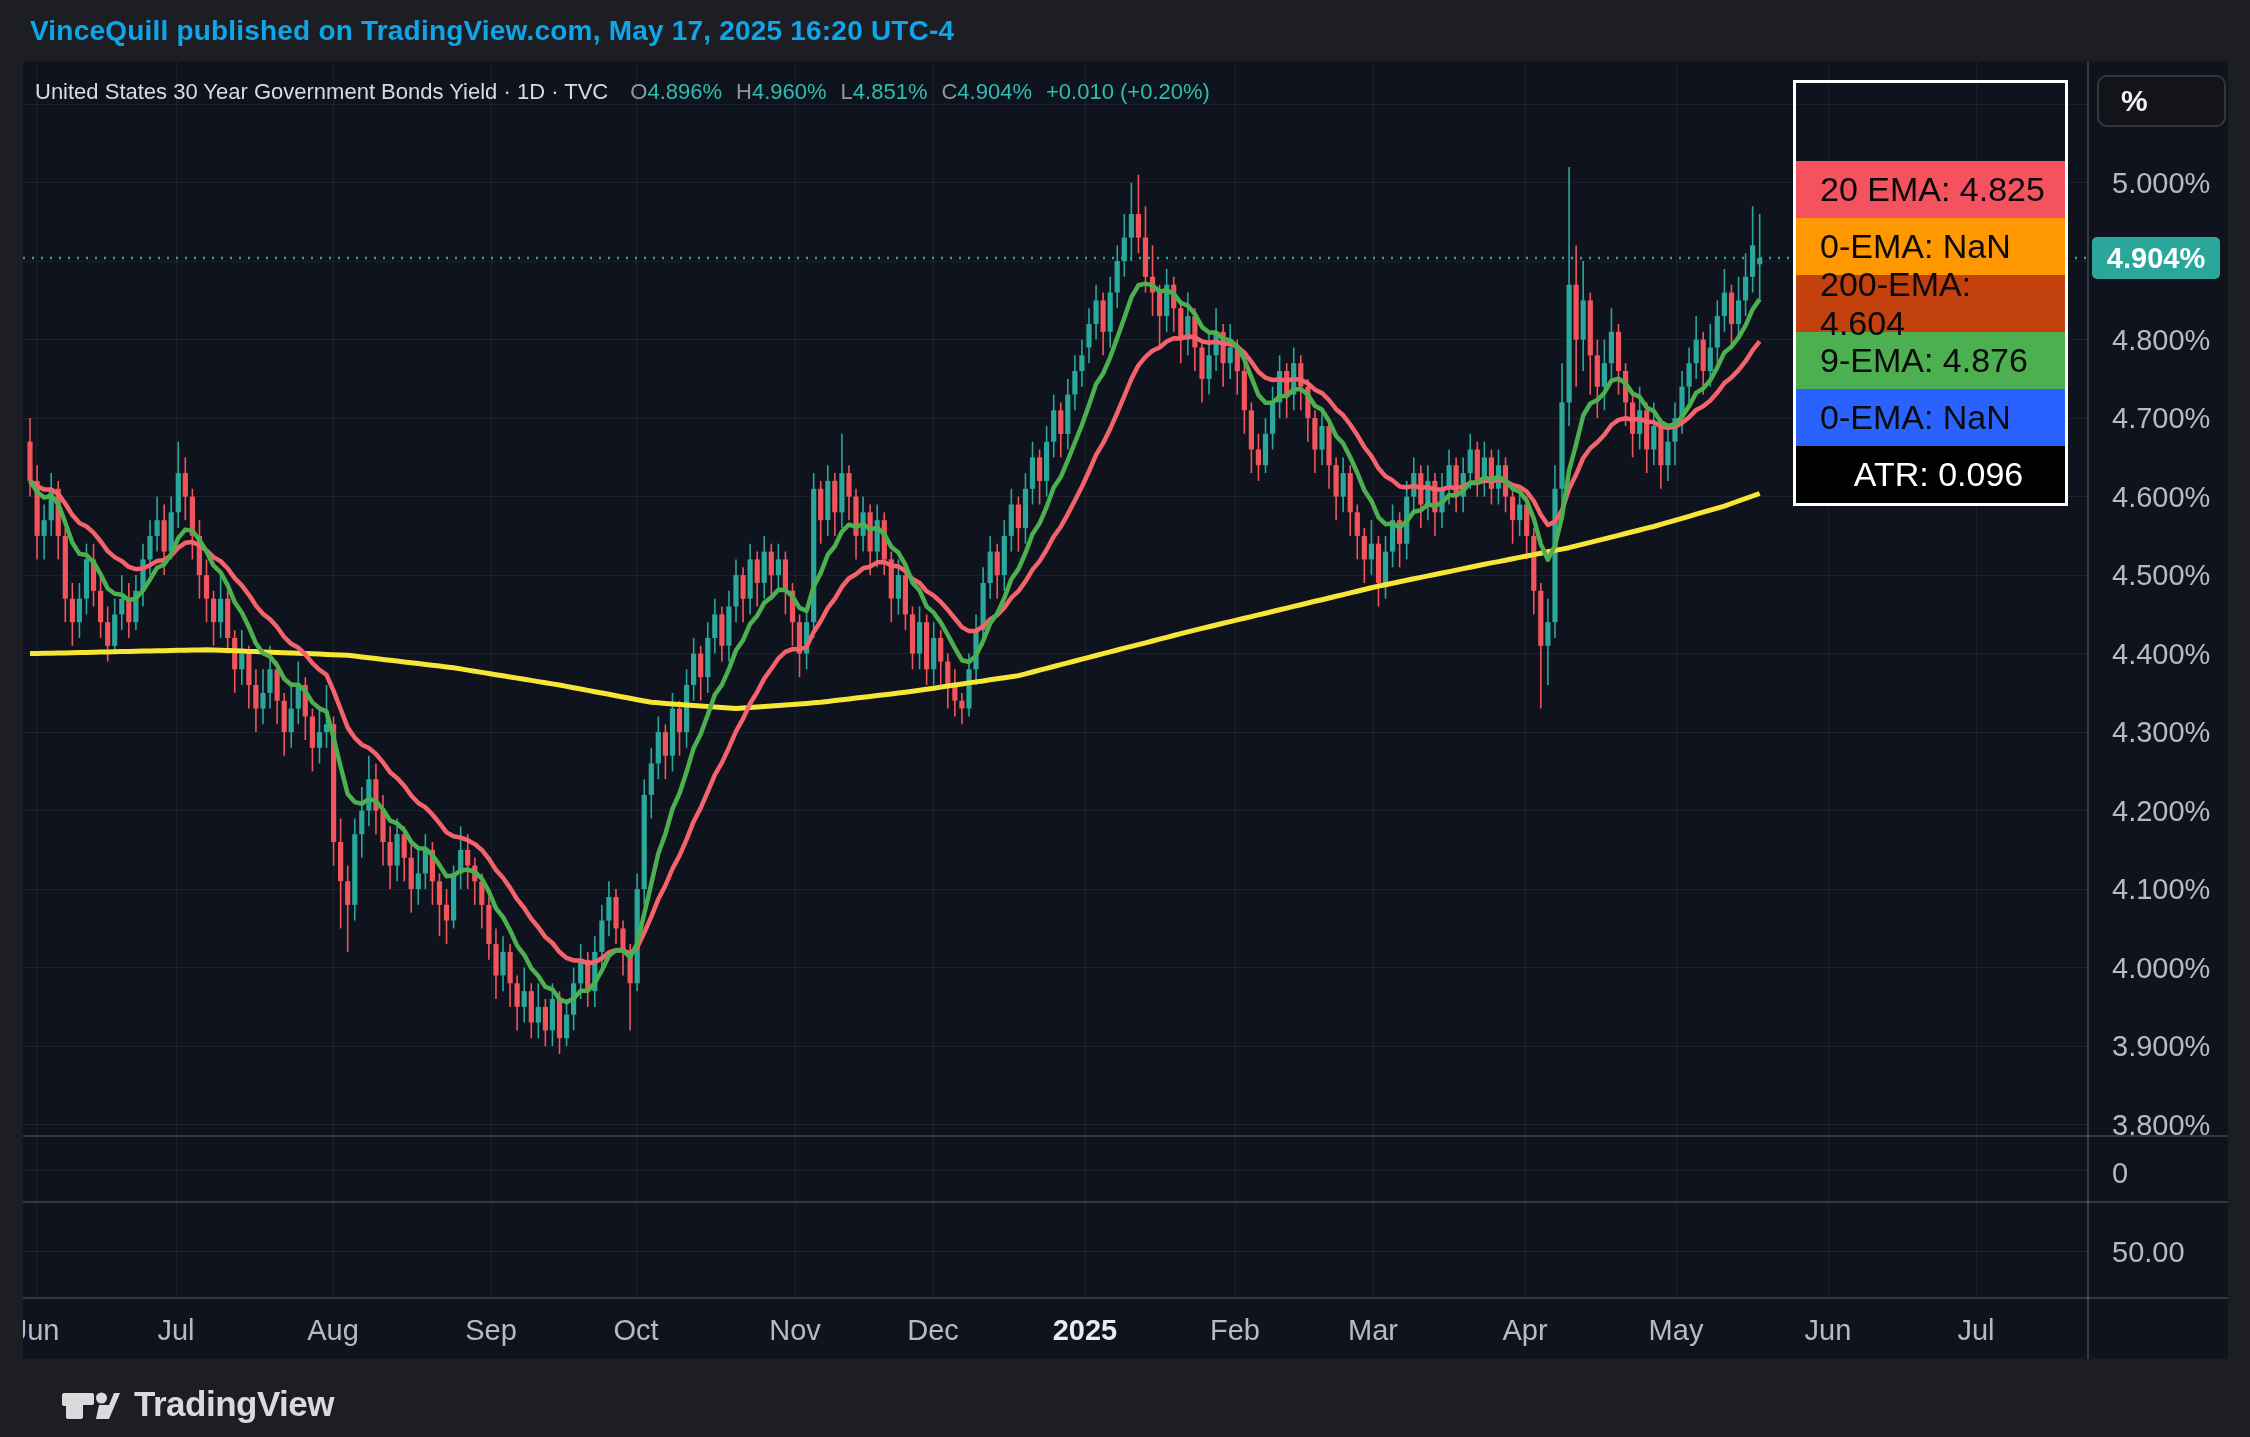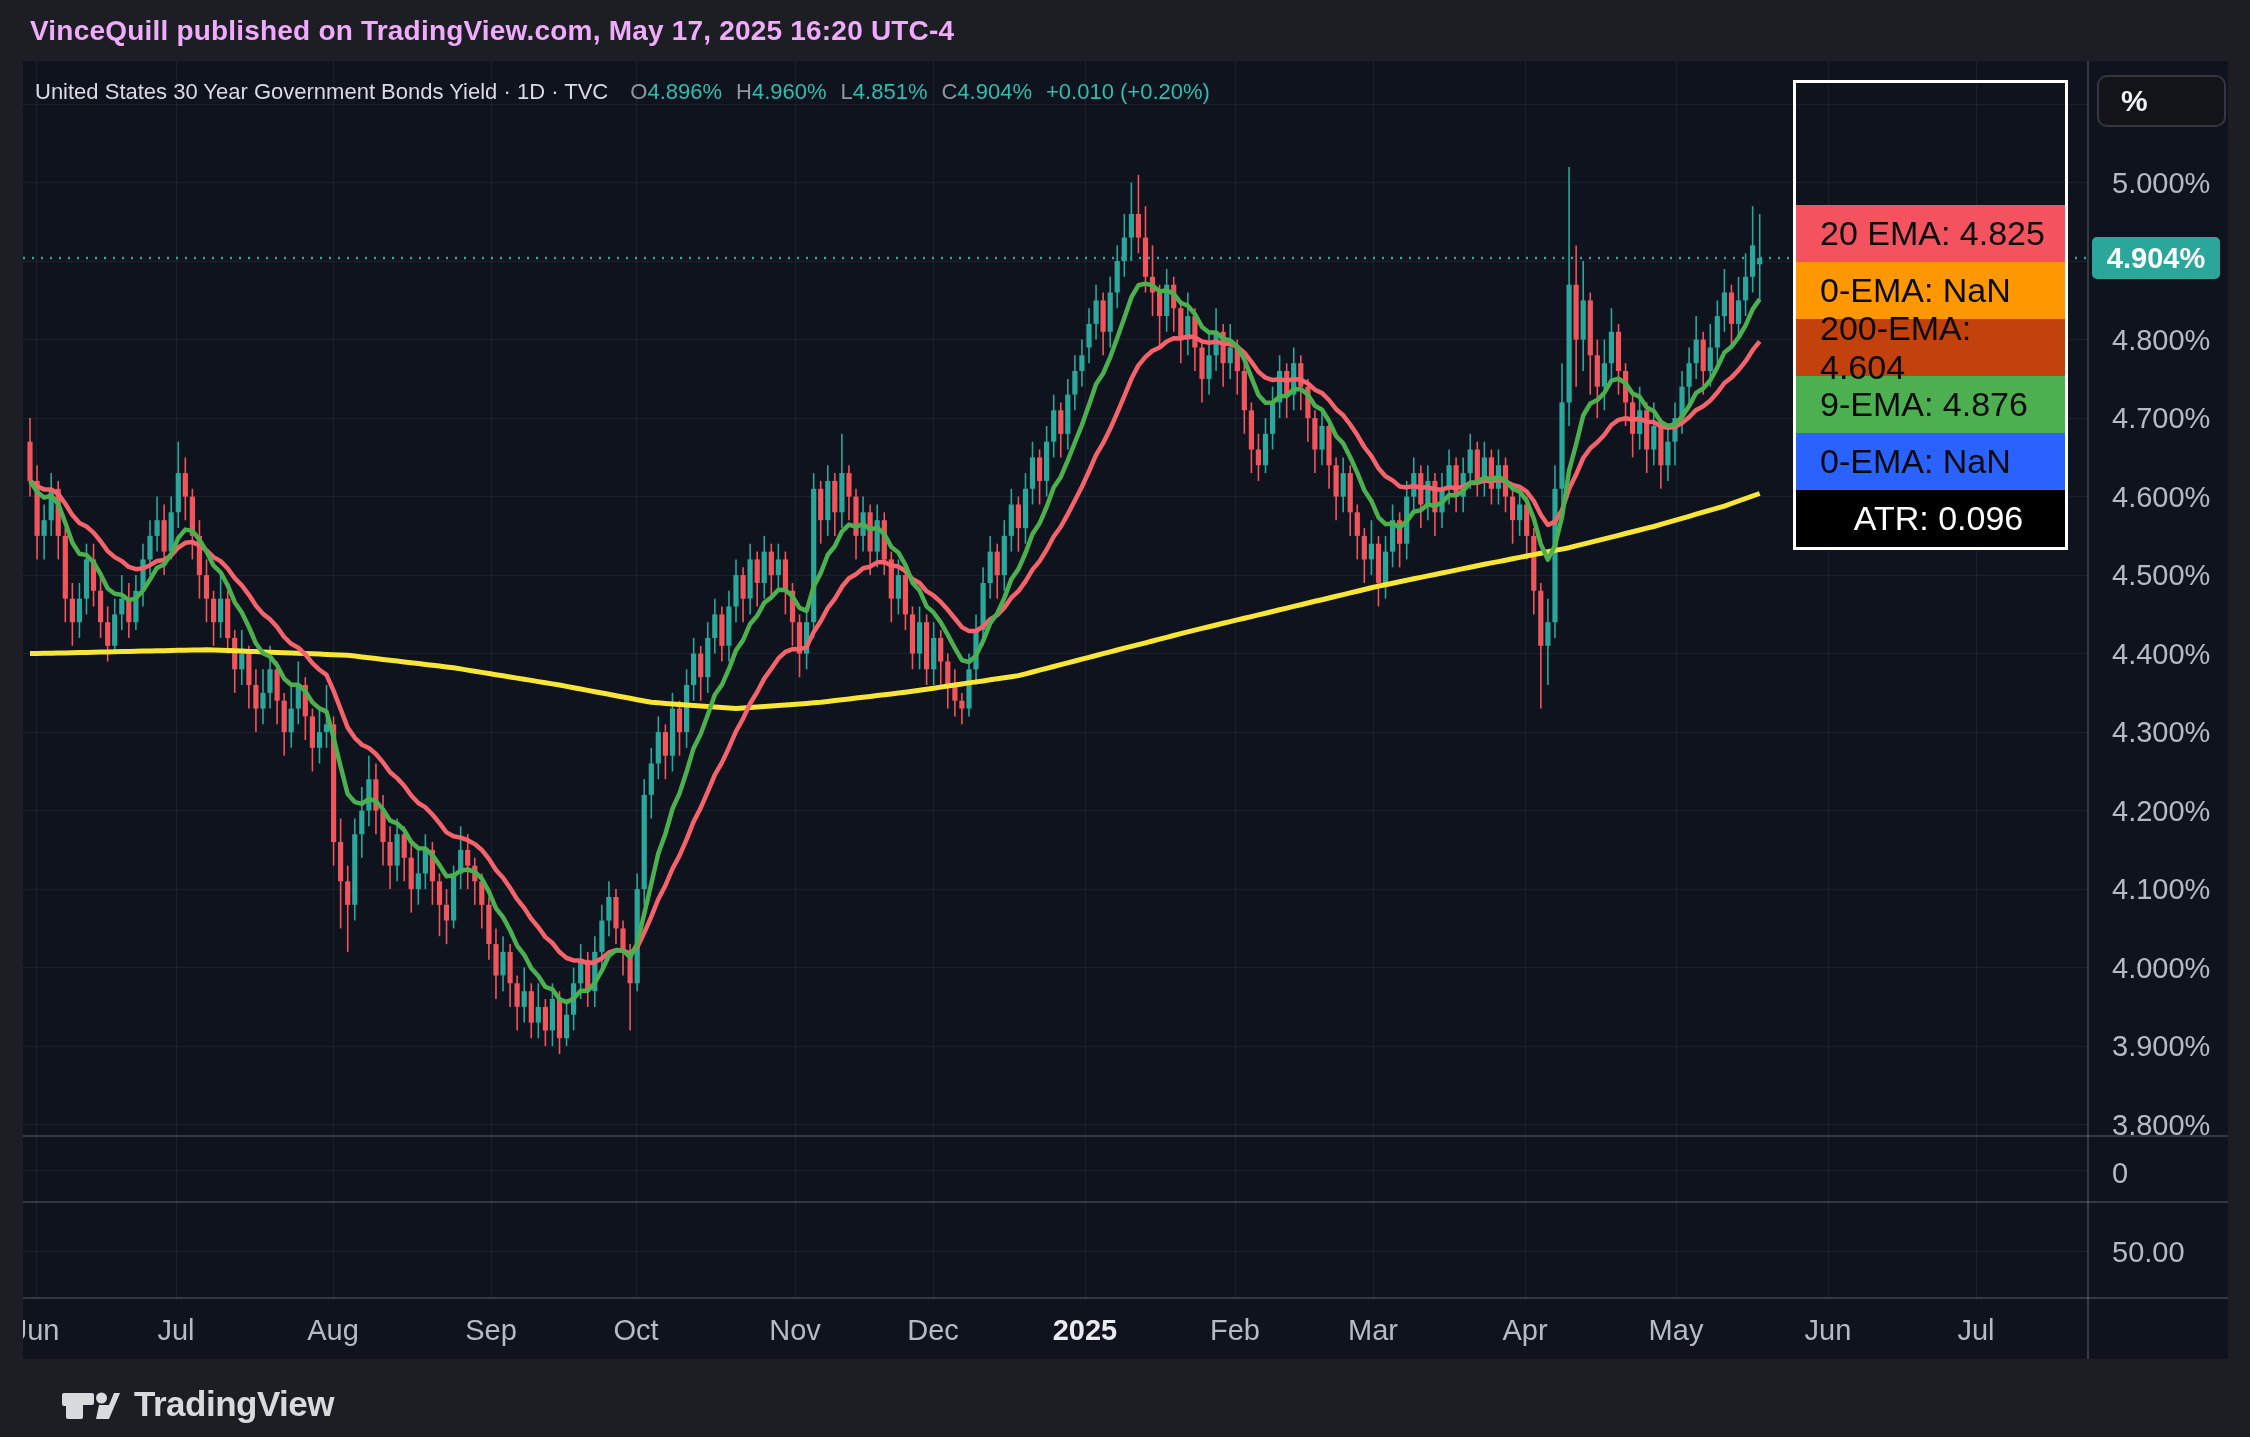--- a/index.html
+++ b/index.html
@@ -1,20 +1,20 @@
 <!DOCTYPE html>
 <html><head>
 <meta charset="utf-8">
 <style>
   html,body{margin:0;padding:0;background:#17181b;}
   .frame{position:relative;width:2250px;height:1437px;background:#1d1e23;overflow:hidden;
          font-family:"Liberation Sans",sans-serif;}
   
   .pub-header{position:absolute;left:0;top:0;width:2250px;height:61px;display:flex;align-items:center;}
-  .pub-header span{margin-left:30px;font-size:28px;font-weight:700;color:#f0abfc;letter-spacing:.2px;}
+  .pub-header span{margin-left:30px;font-size:28px;font-weight:700;color:#0ea5e9;letter-spacing:.2px;}
   .site-footer{position:absolute;left:0;top:1359px;width:2250px;height:90px;display:flex;align-items:center;padding-left:32px;}
   .tv-logo{margin-left:30px;width:58px;height:34px;}
   .brand{margin-left:14px;font-size:35px;font-weight:600;color:#d9dadc;letter-spacing:-0.5px;}
   
   .chart{position:absolute;left:23px;top:61px;width:2205px;height:1298px;background:#0e131d;}
   .chart svg{position:absolute;left:0;top:0;}
   
   .titles{position:absolute;left:12px;top:12px;line-height:37px;white-space:nowrap;z-index:3;}
   .t1{font-size:22px;color:#d8dbe3;}
   .t1 .ohlc{margin-left:16px;}
@@ -1119,21 +1119,21 @@
         <span>·</span>
         <span>1D</span>
         <span>·</span>
         <span>TVC</span>
         <span class="ohlc"><span class="ltr">O</span><span class="val">4.896%</span><span class="ltr">H</span><span class="val">4.960%</span><span class="ltr">L</span><span class="val">4.851%</span><span class="ltr">C</span><span class="val">4.904%</span><span class="chg">+0.010 (+0.20%)</span></span>
       </div>
     </div>
 
     <div class="legend" id="legend">
       <div class="blank"></div>
-    <div class="row" style="background: rgb(244, 82, 94); color: rgb(10, 10, 10); margin-top: 44px;">20 EMA: 4.825</div>
+    <div class="row" style="background: rgb(244, 82, 94); color: rgb(10, 10, 10);">20 EMA: 4.825</div>
         <div class="row" style="background: rgb(255, 152, 0); color: rgb(10, 10, 10);">0-EMA: NaN</div>
         <div class="row" style="background: #c2410c; color: rgb(10, 10, 10);">200-EMA: 4.604</div>
         <div class="row" style="background: rgb(76, 175, 80); color: rgb(10, 10, 10);">9-EMA: 4.876</div>
         <div class="row" style="background: rgb(41, 98, 255); color: rgb(10, 10, 10);">0-EMA: NaN</div>
         <div class="row center" style="background: rgb(0, 0, 0); color: rgb(255, 255, 255);">ATR: 0.096</div>
       </div>
 
     <div class="unit-btn">
       <span>%</span>
     </div>

